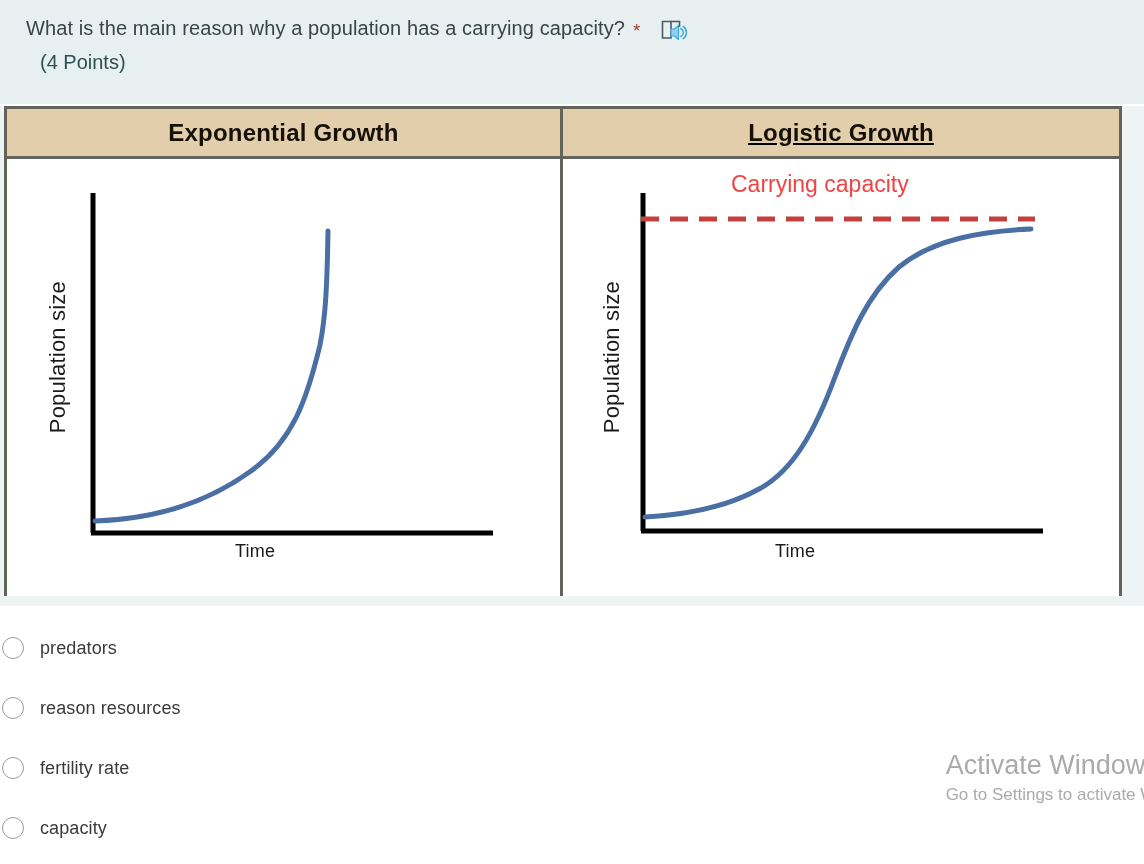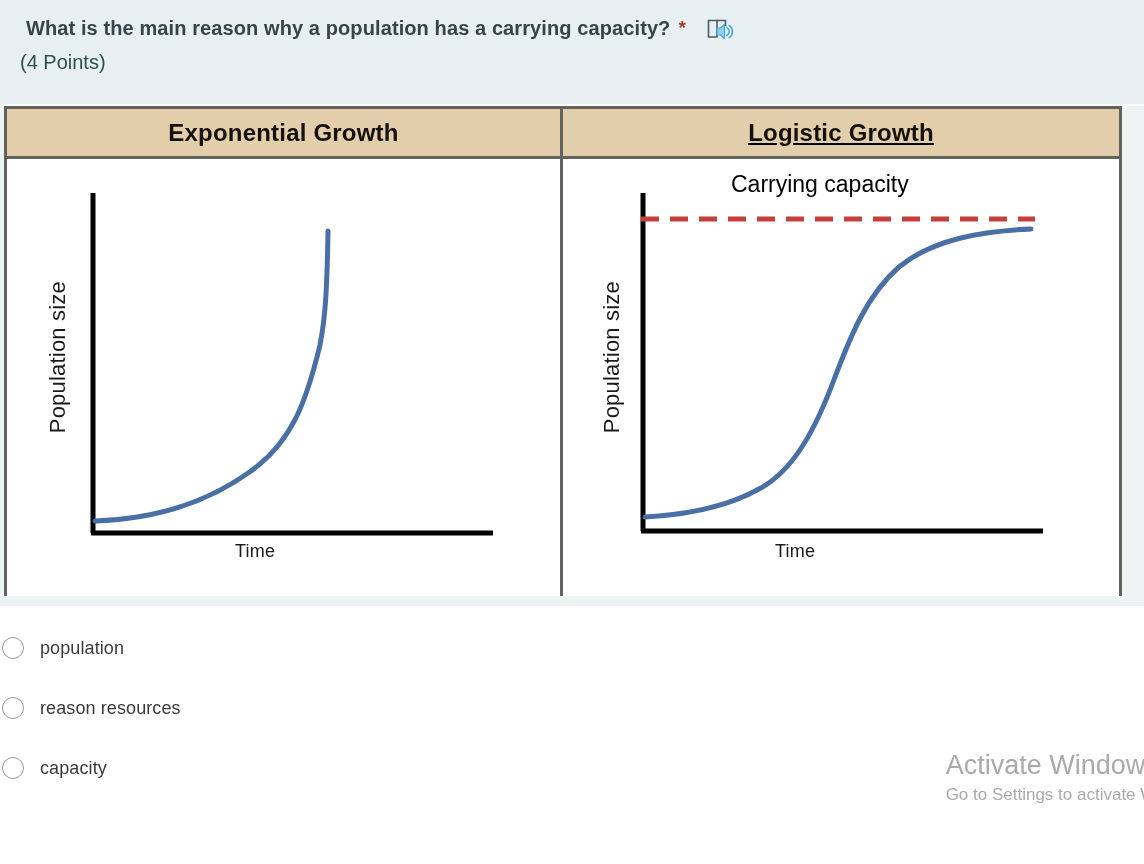--- a/index.html
+++ b/index.html
@@ -24,23 +24,22 @@
     width: 1144px;
     height: 104px;
     background: #e7eff1;
     box-sizing: border-box;
   }
   .question-line {
     position: absolute;
     left: 26px;
     top: 12px;
     display: flex;
-    align-items: center;
-    white-space: nowrap;
-    font-weight: bold;
+    align-items: flex-end;
+    white-space: nowrap;
   }
   .question-text {
     font-size: 20px;
     color: #36454a;
     line-height: 32px;
     letter-spacing: .1px;
   }
   .required-star {
     font-size: 19px;
     color: #a33b32;
@@ -50,21 +49,21 @@
   .reader-icon {
     margin-left: 20px;
     margin-top: 3px;
     width: 28px;
     height: 26px;
     display: block;
     cursor: pointer;
   }
   .points-text {
     position: absolute;
-    left: 20px;
+    left: 40px;
     top: 47px;
     font-size: 20px;
     color: #2d4f51;
     line-height: 30px;
   }
 
   
   .diagram {
     position: absolute;
     left: 4px;
@@ -149,21 +148,21 @@
   .xlabel {
     position: absolute;
     font-size: 18px;
     color: #1b1b1b;
     letter-spacing: .2px;
     white-space: nowrap;
   }
   .cc-label {
     position: absolute;
     font-size: 23px;
-    color: #000000;
+    color: #ef4444;
     white-space: nowrap;
   }
   .plot-svg {
     position: absolute;
     left: 0;
     top: 0;
   }
 
   
   .options {
@@ -284,28 +283,32 @@
     </div>
 
   </div>
 </div>
 <div class="diagram-bottom-strip"></div>
 
 <div class="options">
 
   <div class="option-row">
     <span class="radio"></span>
-    <span class="option-label">population</span>
+    <span class="option-label">predators</span>
   </div>
 
   <div class="option-row">
     <span class="radio"></span>
     <span class="option-label">reason resources</span>
   </div>
 
+  <div class="option-row">
+    <span class="radio"></span>
+    <span class="option-label">fertility rate</span>
+  </div>
 
   <div class="option-row">
     <span class="radio"></span>
     <span class="option-label">capacity</span>
   </div>
 
 </div>
 
 <div class="watermark">
   <div class="wm-title">Activate Windows</div>

